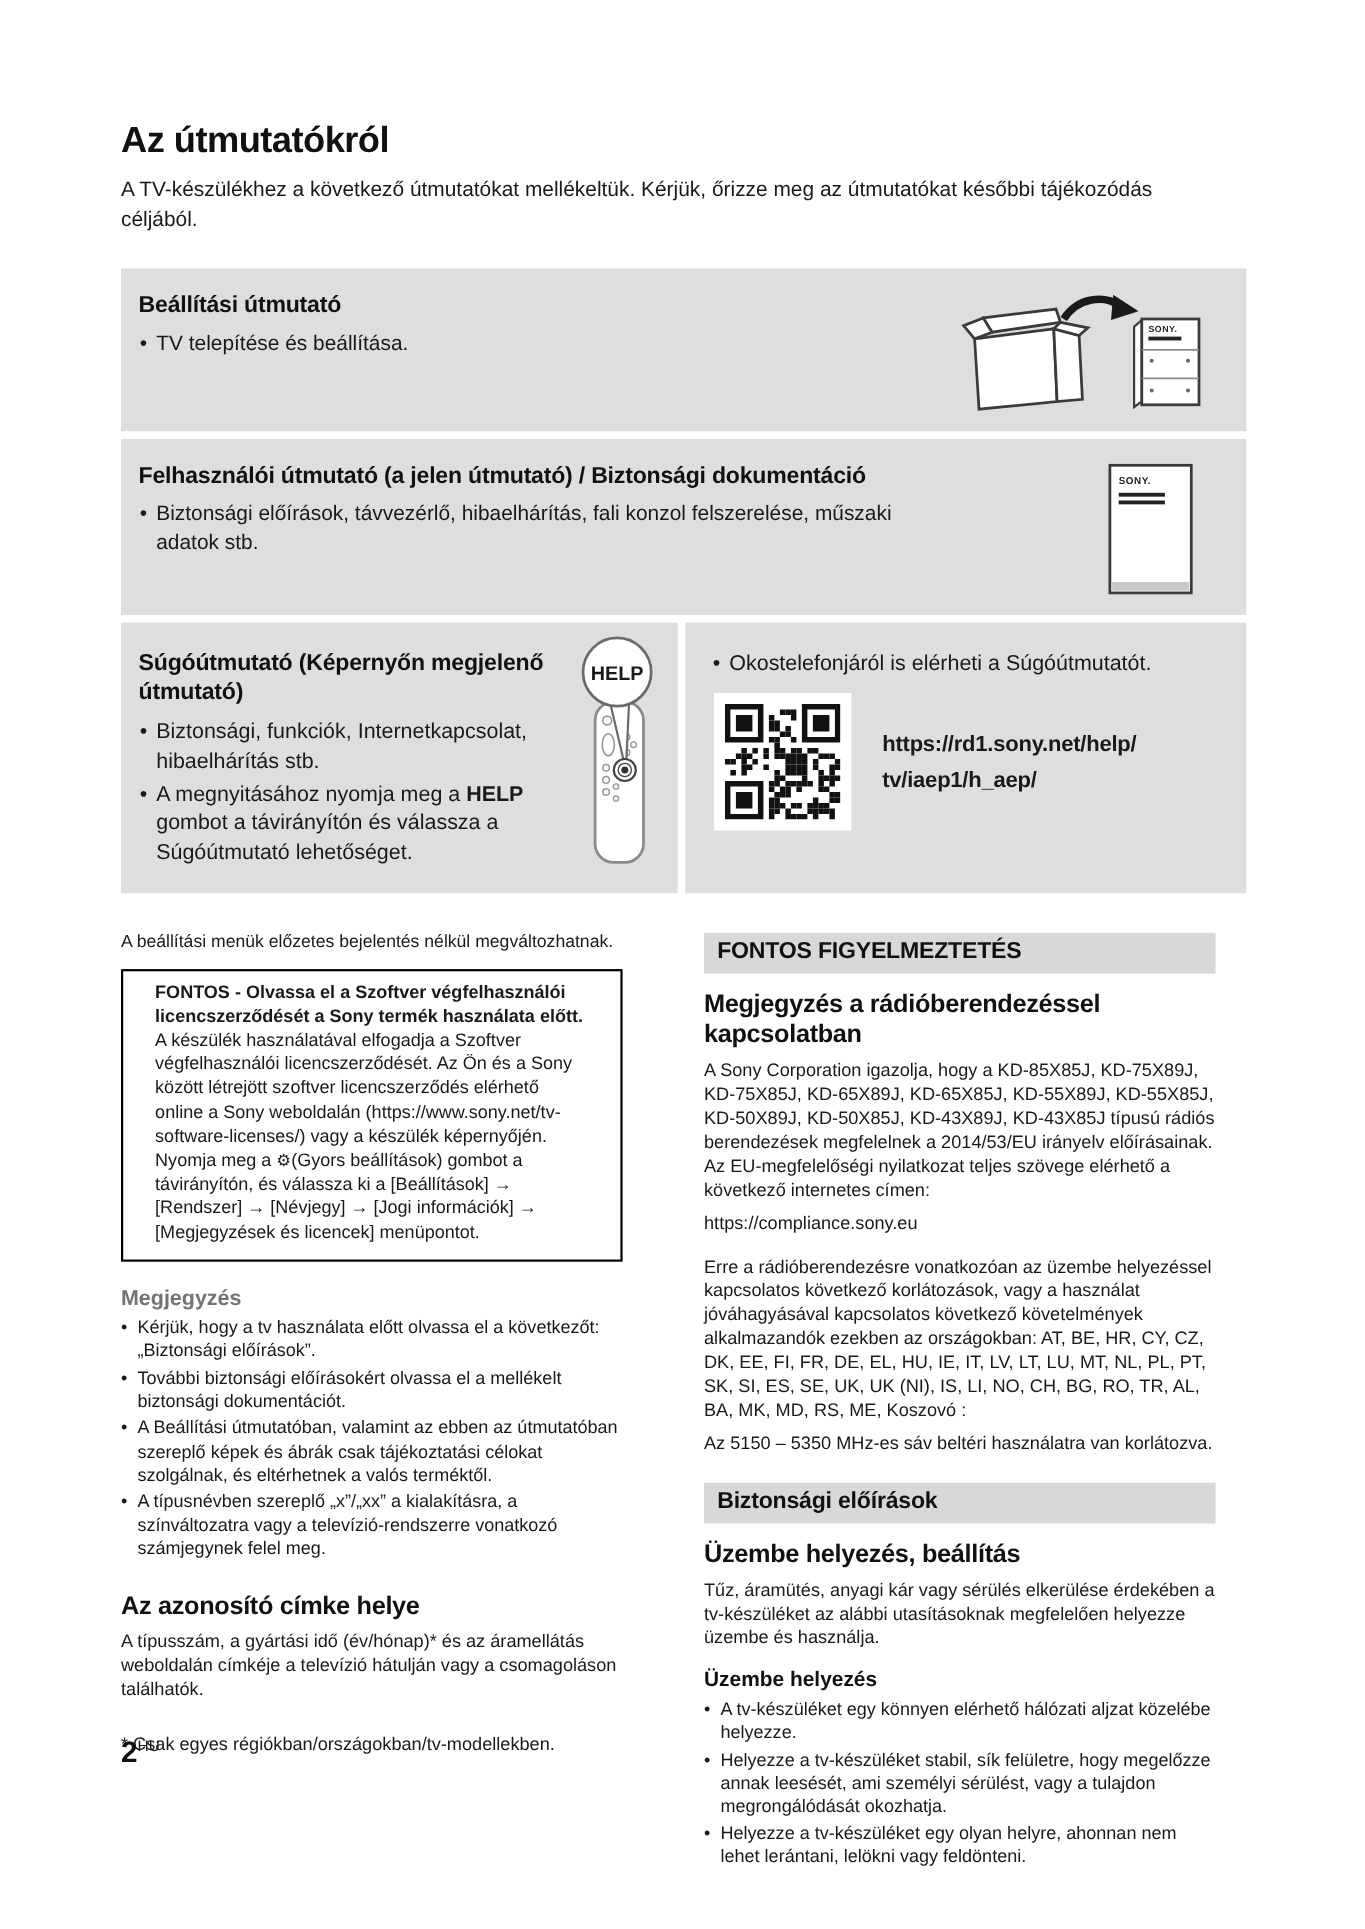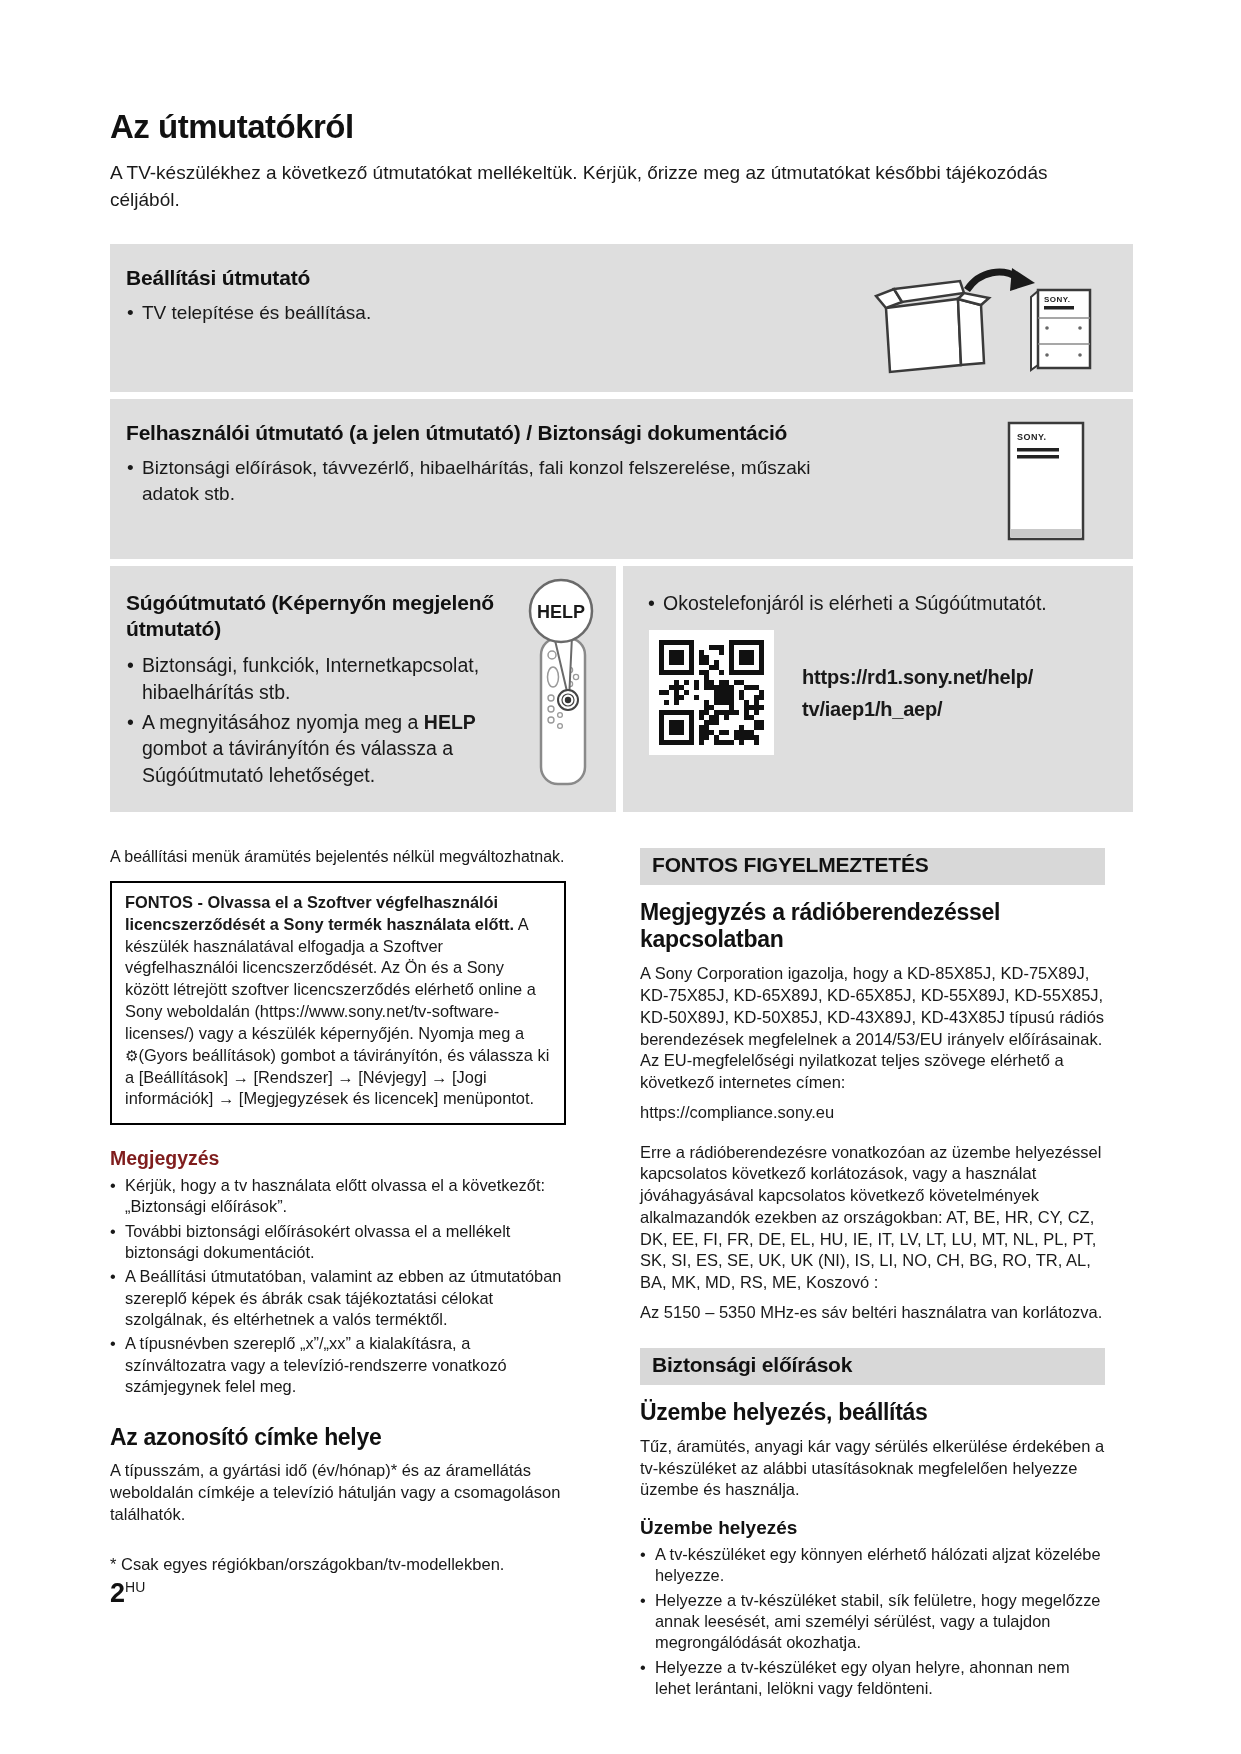--- a/index.html
+++ b/index.html
@@ -36,24 +36,24 @@
   .qr-row { display:flex; align-items:center; gap:28px; margin:14px 0 0 2px; }
   .qr-wrap { background:#fff; padding:10px; line-height:0; }
   .qr-url { font-size:20px; font-weight:700; line-height:1.6; letter-spacing:-0.2px; }
 
   
   .columns { display:flex; gap:74px; margin-top:36px; }
   .col-left  { width:456px; flex:0 0 456px; font-size:16.5px; }
   .col-right { width:465px; flex:0 0 465px; font-size:16.5px; }
 
   .note-line { font-size:16px; margin:0 0 15px; }
-  .imp-box { border:2px solid #000; padding:9px 13px 13px; font-size:16.4px; line-height:1.33; margin:0 0 22px; }
+  .imp-box { border:2px solid #000; padding:9px 29px 13px; font-size:16.4px; line-height:1.33; margin:0 0 22px; }
   .gear { font-size:15px; }
 
-  .h-note { font-size:19.5px; font-weight:700; margin:0 0 5px; color:#7f1d1d; }
+  .h-note { font-size:19.5px; font-weight:700; margin:0 0 5px; color:#737373; }
   ul.small { margin:0; padding:0; list-style:none; }
   ul.small li { position:relative; padding-left:15px; line-height:1.3; margin:0 0 3px; font-size:16.4px; }
   ul.small li::before { content:"•"; position:absolute; left:0; }
 
   .h-big { font-size:23px; font-weight:700; letter-spacing:-0.3px; margin:27px 0 9px; color:#111; }
   .body-p { margin:0 0 8px; line-height:1.32; }
   .footnote { margin-top:28px; }
 
   .banner { background:#d8d8d8; font-size:21px; font-weight:700; color:#111;
             padding:5px 12px 8px; letter-spacing:-0.2px; }
@@ -292,21 +292,21 @@
           <div>https://rd1.sony.net/help/</div>
           <div>tv/iaep1/h_aep/</div>
         </div>
       </div>
     </section>
   </div>
 
   <div class="columns">
 
     <div class="col-left">
-      <p class="note-line">A beállítási menük áramütés bejelentés nélkül megváltozhatnak.</p>
+      <p class="note-line">A beállítási menük előzetes bejelentés nélkül megváltozhatnak.</p>
 
       <div class="imp-box">
         <b>FONTOS - Olvassa el a Szoftver végfelhasználói licencszerződését a Sony termék használata előtt.</b><span> A készülék használatával elfogadja a Szoftver végfelhasználói licencszerződését. Az Ön és a Sony között létrejött szoftver licencszerződés elérhető online a Sony weboldalán (https://www.sony.net/tv-software-licenses/) vagy a készülék képernyőjén. Nyomja meg a </span><span class="gear">⚙</span><span>(Gyors beállítások) gombot a távirányítón, és válassza ki a [Beállítások] → [Rendszer] → [Névjegy] → [Jogi információk] → [Megjegyzések és licencek] menüpontot.</span>
       </div>
 
       <h3 class="h-note">Megjegyzés</h3>
       <ul class="small">
         <li>Kérjük, hogy a tv használata előtt olvassa el a következőt: „Biztonsági előírások”.</li>
         <li>További biztonsági előírásokért olvassa el a mellékelt biztonsági dokumentációt.</li>
         <li>A Beállítási útmutatóban, valamint az ebben az útmutatóban szereplő képek és ábrák csak tájékoztatási célokat szolgálnak, és eltérhetnek a valós terméktől.</li>

